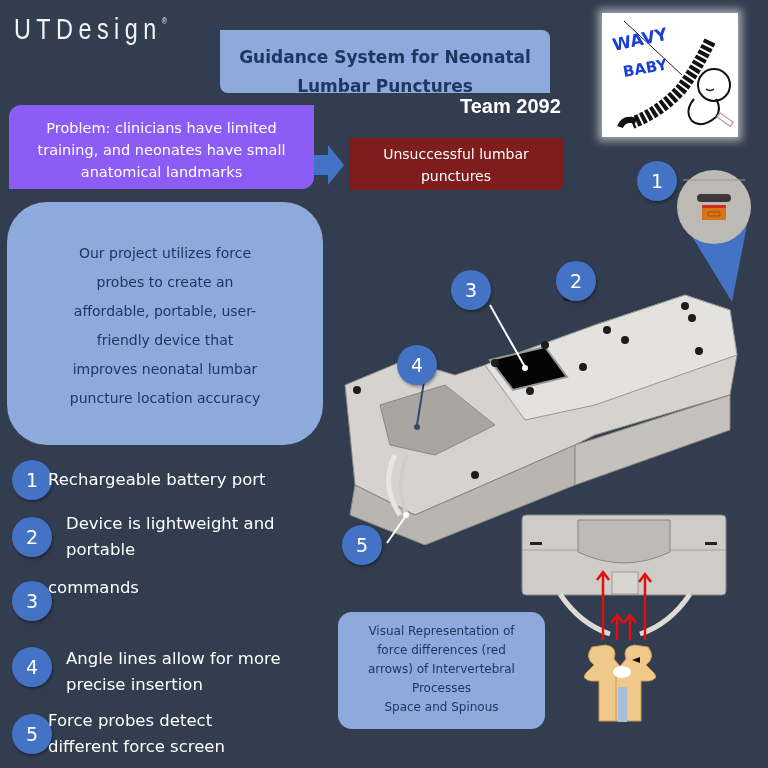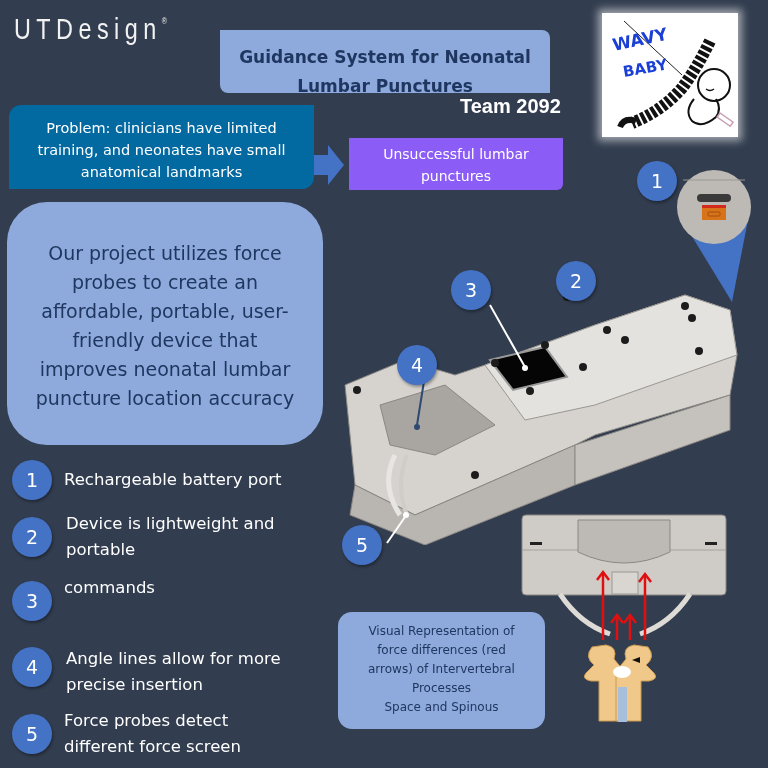--- a/index.html
+++ b/index.html
@@ -4,26 +4,26 @@
 <style>
   * { box-sizing: border-box; margin: 0; padding: 0; }
   html, body { width: 768px; height: 768px; overflow: hidden; }
   body { background: #323d4f; font-family: "DejaVu Sans", sans-serif; position: relative; color: #fff; }
   .abs { position: absolute; }
   .logo { left: 14px; top: 12px; font-family: "Liberation Sans", sans-serif; font-size: 30px; letter-spacing: 7px; color: #f2f2f2; transform: scaleX(0.78); transform-origin: left top; font-weight: normal; }
   .logo sup { font-size: 9px; letter-spacing: 0; vertical-align: top; position: relative; top: 4px; }
   .title-box { left: 220px; top: 30px; width: 330px; height: 63px; background: #8eaadc; border-radius: 0 8px 0 8px; color: #1f3760; font-weight: bold; font-size: 17px; text-align: center; line-height: 29px; padding-top: 13px; }
   .team { left: 436px; top: 95px; font-family: "Liberation Sans", sans-serif; font-weight: bold; font-size: 20px; color: #fff; margin-left: 24px; }
   .wavy { left: 602px; top: 13px; width: 136px; height: 124px; background: #fff; box-shadow: 0 0 8px 4px rgba(255,255,255,0.55); }
-  .problem { left: 9px; top: 105px; width: 305px; height: 84px; background: #0369a1; border-radius: 12px 0 12px 0; text-align: center; font-size: 14.5px; line-height: 22px; padding-top: 12px; color: #fff; }
+  .problem { left: 9px; top: 105px; width: 305px; height: 84px; background: #8b5cf6; border-radius: 12px 0 12px 0; text-align: center; font-size: 14.5px; line-height: 22px; padding-top: 12px; color: #fff; }
   .arrow { left: 314px; top: 145px; width: 30px; height: 40px; }
-  .unsucc { left: 349px; top: 138px; width: 214px; height: 52px; background: #8b5cf6; border-radius: 0 0 6px 0; text-align: center; font-size: 14px; line-height: 22px; padding-top: 5px; color: #fff; }
-  .project { left: 7px; top: 202px; width: 316px; height: 243px; background: #8eaadc; border-radius: 40px; color: #1f3760; text-align: center; font-size: 19px; line-height: 29px; padding: 37px 12px 0; }
+  .unsucc { left: 349px; top: 138px; width: 214px; height: 52px; background: #7f1d1d; border-radius: 0 0 6px 0; text-align: center; font-size: 14px; line-height: 22px; padding-top: 5px; color: #fff; }
+  .project { left: 7px; top: 202px; width: 316px; height: 243px; background: #8eaadc; border-radius: 40px; color: #1f3760; text-align: center; font-size: 14px; line-height: 29px; padding: 37px 12px 0; }
   .num { width: 40px; height: 40px; border-radius: 50%; background: #4472c4; color: #fff; font-size: 19px; text-align: center; line-height: 40px; box-shadow: 1px 2px 3px rgba(0,0,0,0.35); }
-  .feat { left: 64px; color: #fff; font-size: 16.5px; line-height: 26px; width: 280px; }
+  .feat { left: 48px; color: #fff; font-size: 16.5px; line-height: 26px; width: 280px; }
   .visual { left: 338px; top: 612px; width: 207px; height: 117px; background: #8eaadc; border-radius: 14px; color: #1f3760; text-align: center; font-size: 12px; line-height: 19px; padding-top: 10px; }
   .device { left: 335px; top: 255px; width: 410px; height: 290px; }
   .zoomcircle { left: 677px; top: 170px; width: 74px; height: 74px; border-radius: 50%; background: #bdbab5; }
   .cone { left: 680px; top: 210px; width: 70px; height: 100px; }
   .spine { left: 520px; top: 512px; width: 210px; height: 215px; }
 </style>
 </head>
 <body>
 
 <div class="abs logo"><span>UTDesign</span><sup>®</sup></div>

